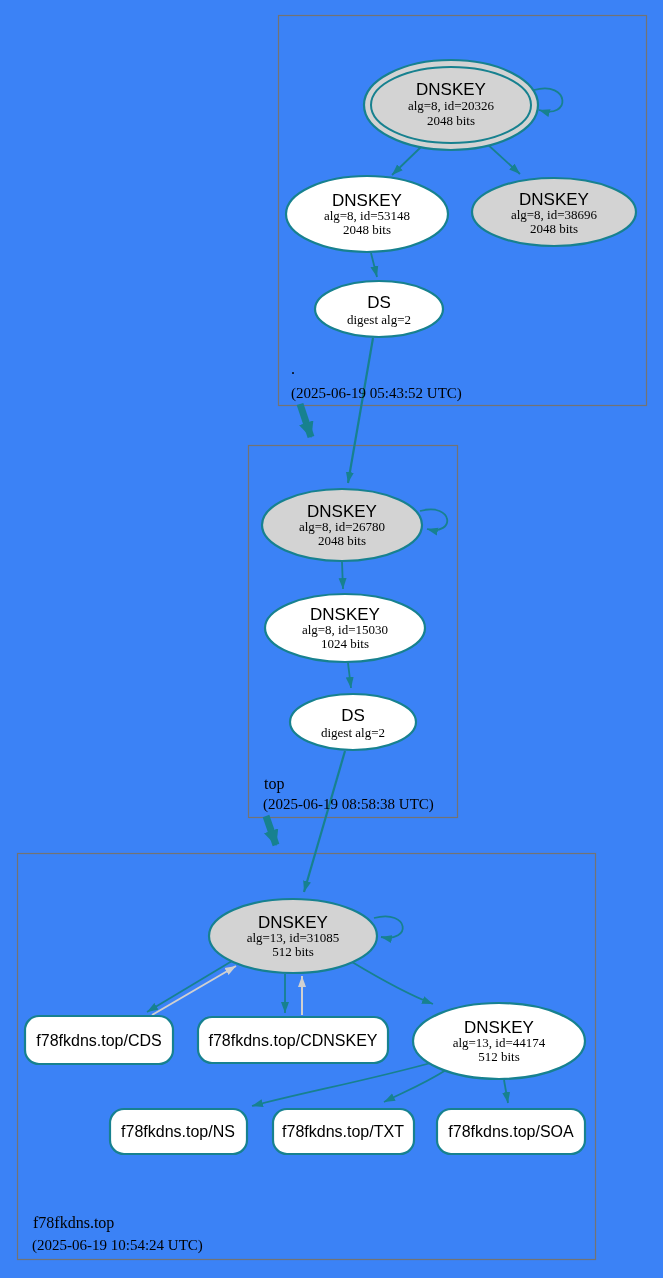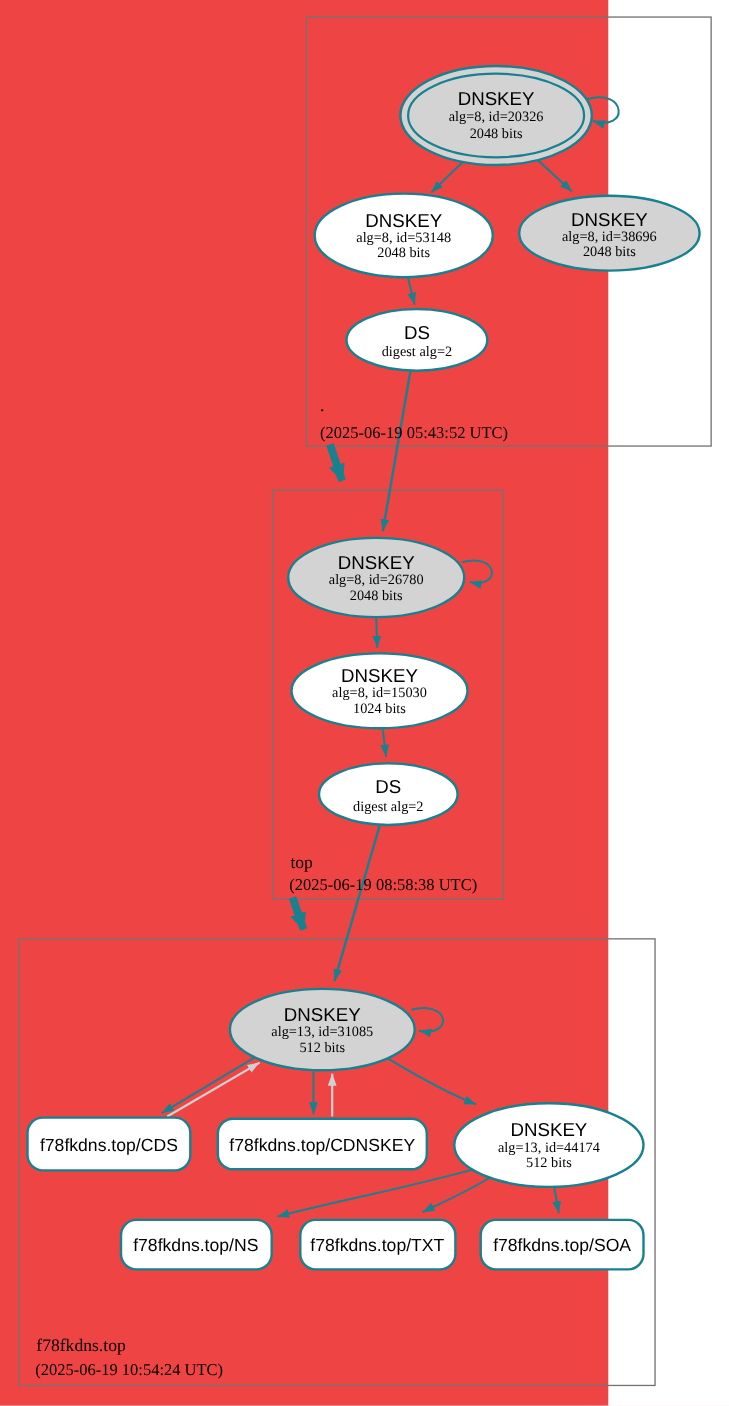--- a/index.html
+++ b/index.html
@@ -1,17 +1,17 @@
 <!DOCTYPE html>
 <html><head>
 <meta charset="utf-8">
 <style>
   html,body{margin:0;padding:0;background:#ffffff;}
   body{width:663px;height:1278px;font-family:"Liberation Sans",sans-serif;}
-  .canvas{position:relative;width:553px;height:1278px;background:#ef4444;}
+  .canvas{position:relative;width:663px;height:1278px;background:#3b82f6;}
   svg{display:block;}
   .cluster{fill:none;stroke:#737373;stroke-width:1.2;}
   .edge{stroke:#17818f;stroke-width:1.8;fill:none;}
   .edge-thick{stroke:#17818f;stroke-width:7;fill:none;}
   .edge-gray{stroke:#d0d0d0;stroke-width:2;fill:none;}
   .edge-ds{stroke:#17818f;stroke-width:2.2;fill:none;}
   .ellipse-node{stroke:#17818f;stroke-width:2.2;fill:#ffffff;}
   .ellipse-gray{fill:#d3d3d3;}
   .ellipse-inner{fill:none;stroke:#17818f;stroke-width:2;}
   .rr-rect{fill:#ffffff;stroke:#17818f;stroke-width:2.2;}

